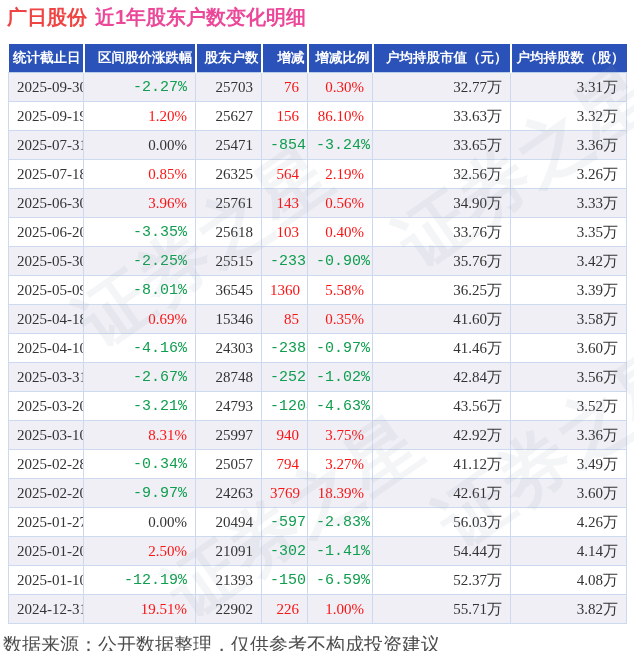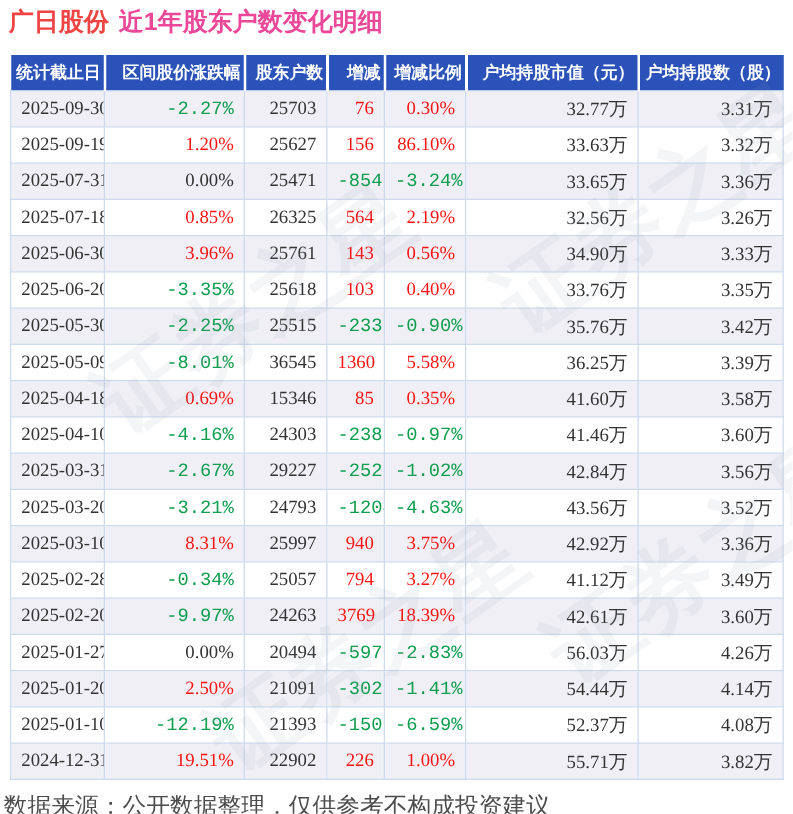--- a/index.html
+++ b/index.html
@@ -196,21 +196,21 @@
         <td class="c-num down">-4.16%</td>
         <td class="c-num">24303</td>
         <td class="c-num down">-238</td>
         <td class="c-num down">-0.97%</td>
         <td class="c-num">41.46万</td>
         <td class="c-num">3.60万</td>
       </tr>
       <tr>
         <td class="c-date">2025-03-31</td>
         <td class="c-num down">-2.67%</td>
-        <td class="c-num">29227</td>
+        <td class="c-num">28748</td>
         <td class="c-num down">-252</td>
         <td class="c-num down">-1.02%</td>
         <td class="c-num">42.84万</td>
         <td class="c-num">3.56万</td>
       </tr>
       <tr>
         <td class="c-date">2025-03-20</td>
         <td class="c-num down">-3.21%</td>
         <td class="c-num">24793</td>
         <td class="c-num down">-1204</td>

